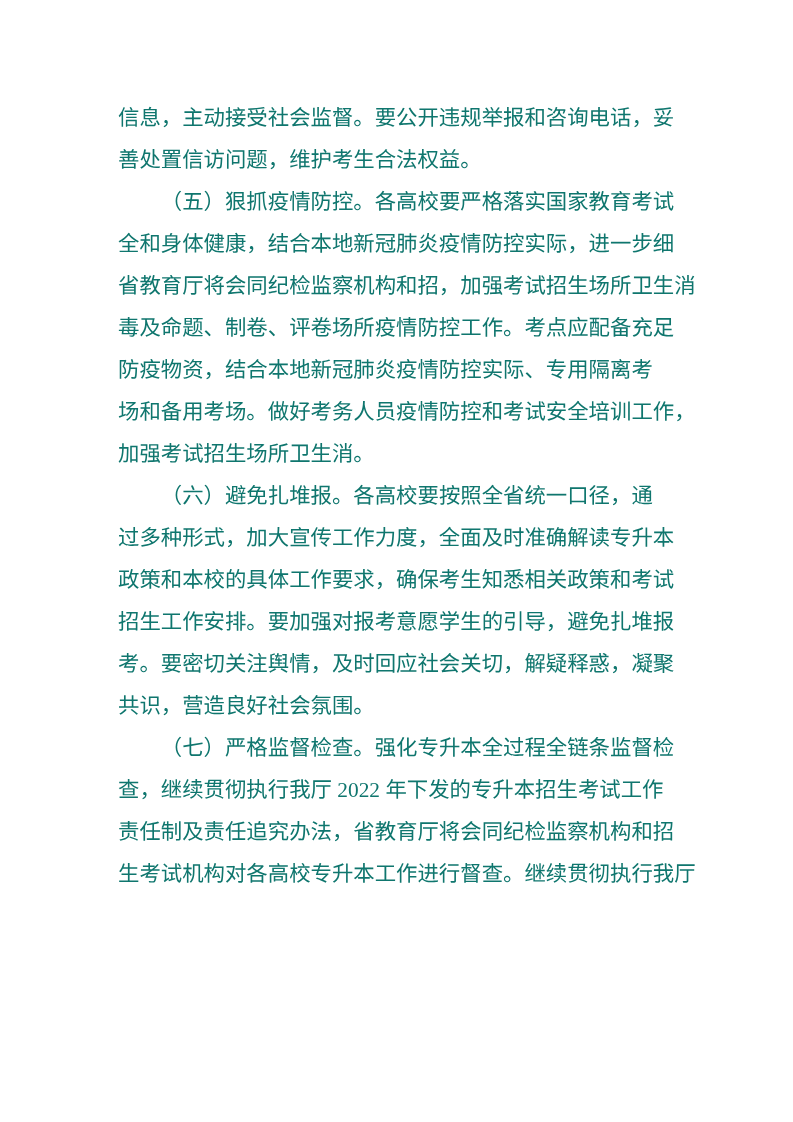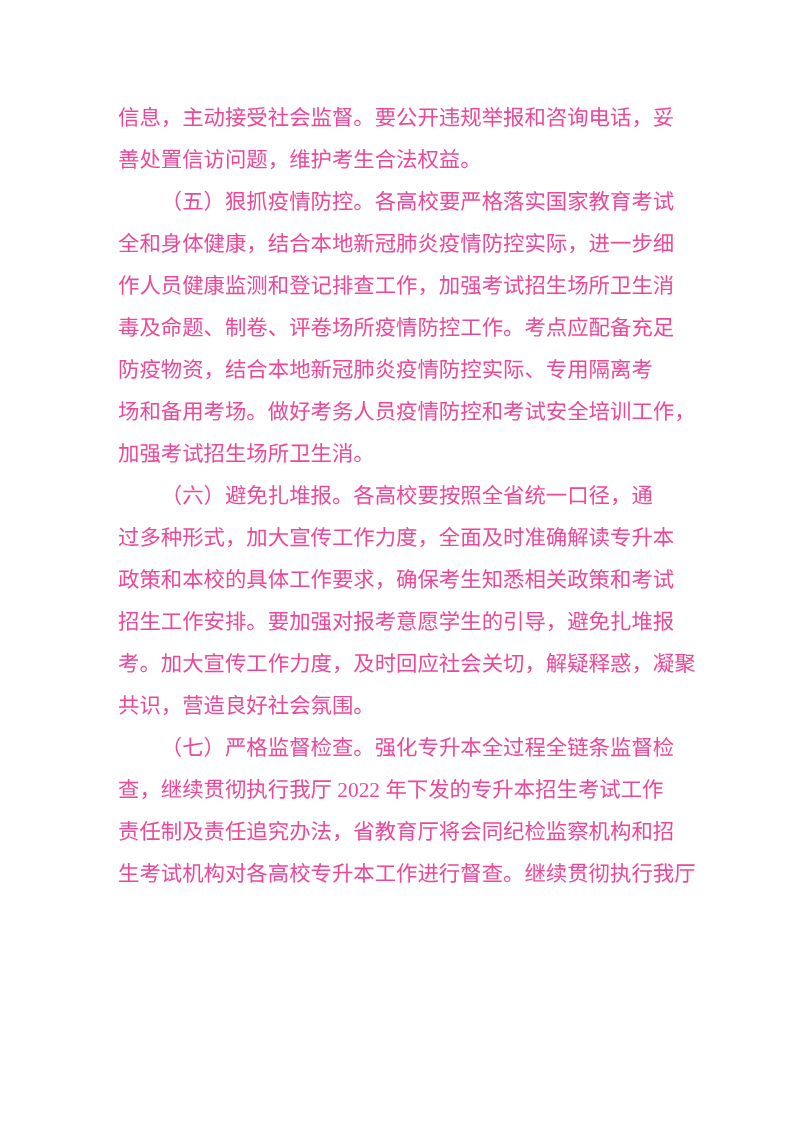--- a/index.html
+++ b/index.html
@@ -10,21 +10,21 @@
   .page {
     position: relative;
     width: 793px;
     height: 1122px;
     margin: 0 auto;
     background: #ffffff;
     overflow: hidden;
     box-sizing: border-box;
     padding: 97px 118px 0 118px;
     font-family: "Liberation Serif", "DejaVu Serif", serif;
-    color: #ec4899;
+    color: #0f766e;
   }
   .textblock {
     width: 557px;
   }
   .para {
     margin: 0;
     padding: 0;
   }
   .line {
     font-size: 21.4px;
@@ -47,33 +47,33 @@
   <div class="textblock">
 
     <div class="para">
       <div class="line">信息，主动接受社会监督。要公开违规举报和咨询电话，妥</div>
       <div class="line">善处置信访问题，维护考生合法权益。</div>
     </div>
 
     <div class="para">
       <div class="line indent">（五）狠抓疫情防控。各高校要严格落实国家教育考试</div>
       <div class="line">全和身体健康，结合本地新冠肺炎疫情防控实际，进一步细</div>
-      <div class="line">作人员健康监测和登记排查工作，加强考试招生场所卫生消</div>
+      <div class="line">省教育厅将会同纪检监察机构和招，加强考试招生场所卫生消</div>
       <div class="line">毒及命题、制卷、评卷场所疫情防控工作。考点应配备充足</div>
       <div class="line">防疫物资，结合本地新冠肺炎疫情防控实际、专用隔离考</div>
       <div class="line">场和备用考场。做好考务人员疫情防控和考试安全培训工作，</div>
       <div class="line">加强考试招生场所卫生消。</div>
     </div>
 
     <div class="para">
       <div class="line indent">（六）避免扎堆报。各高校要按照全省统一口径，通</div>
       <div class="line">过多种形式，加大宣传工作力度，全面及时准确解读专升本</div>
       <div class="line">政策和本校的具体工作要求，确保考生知悉相关政策和考试</div>
       <div class="line">招生工作安排。要加强对报考意愿学生的引导，避免扎堆报</div>
-      <div class="line">考。加大宣传工作力度，及时回应社会关切，解疑释惑，凝聚</div>
+      <div class="line">考。要密切关注舆情，及时回应社会关切，解疑释惑，凝聚</div>
       <div class="line">共识，营造良好社会氛围。</div>
     </div>
 
     <div class="para">
       <div class="line indent">（七）严格监督检查。强化专升本全过程全链条监督检</div>
       <div class="line">查，继续贯彻执行我厅 2022 年下发的专升本招生考试工作</div>
       <div class="line">责任制及责任追究办法，省教育厅将会同纪检监察机构和招</div>
       <div class="line">生考试机构对各高校专升本工作进行督查。继续贯彻执行我厅</div>
     </div>
 

